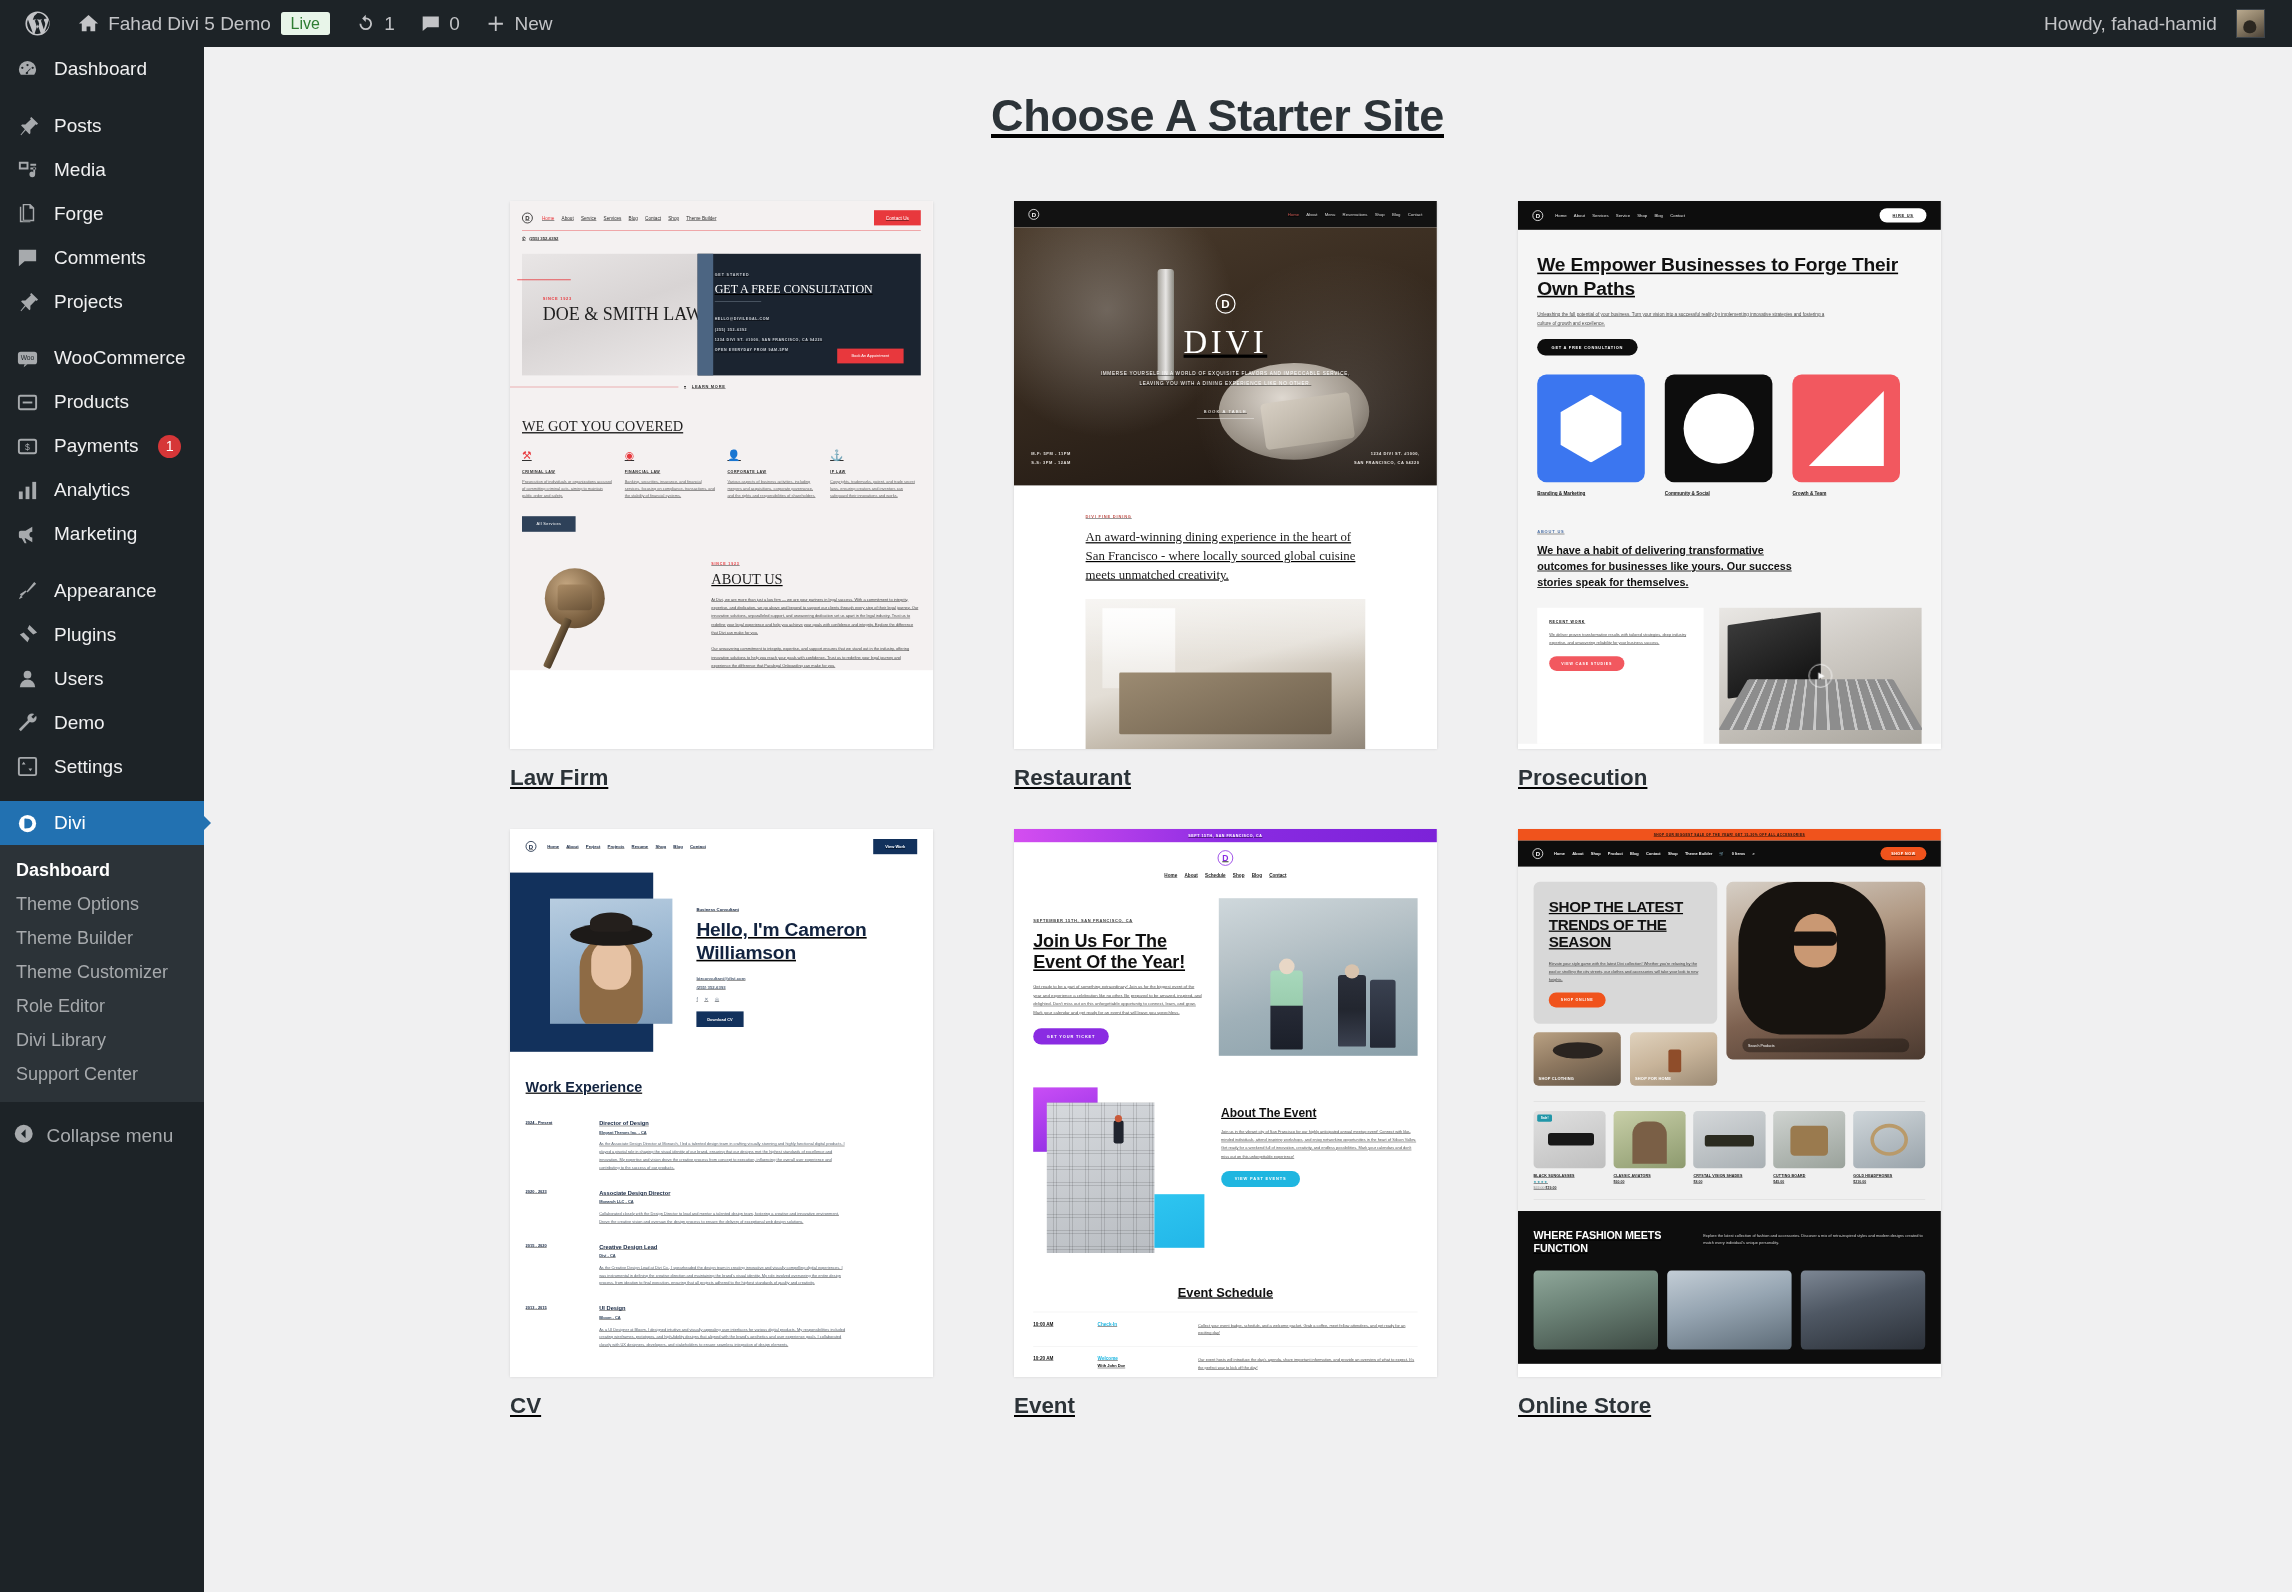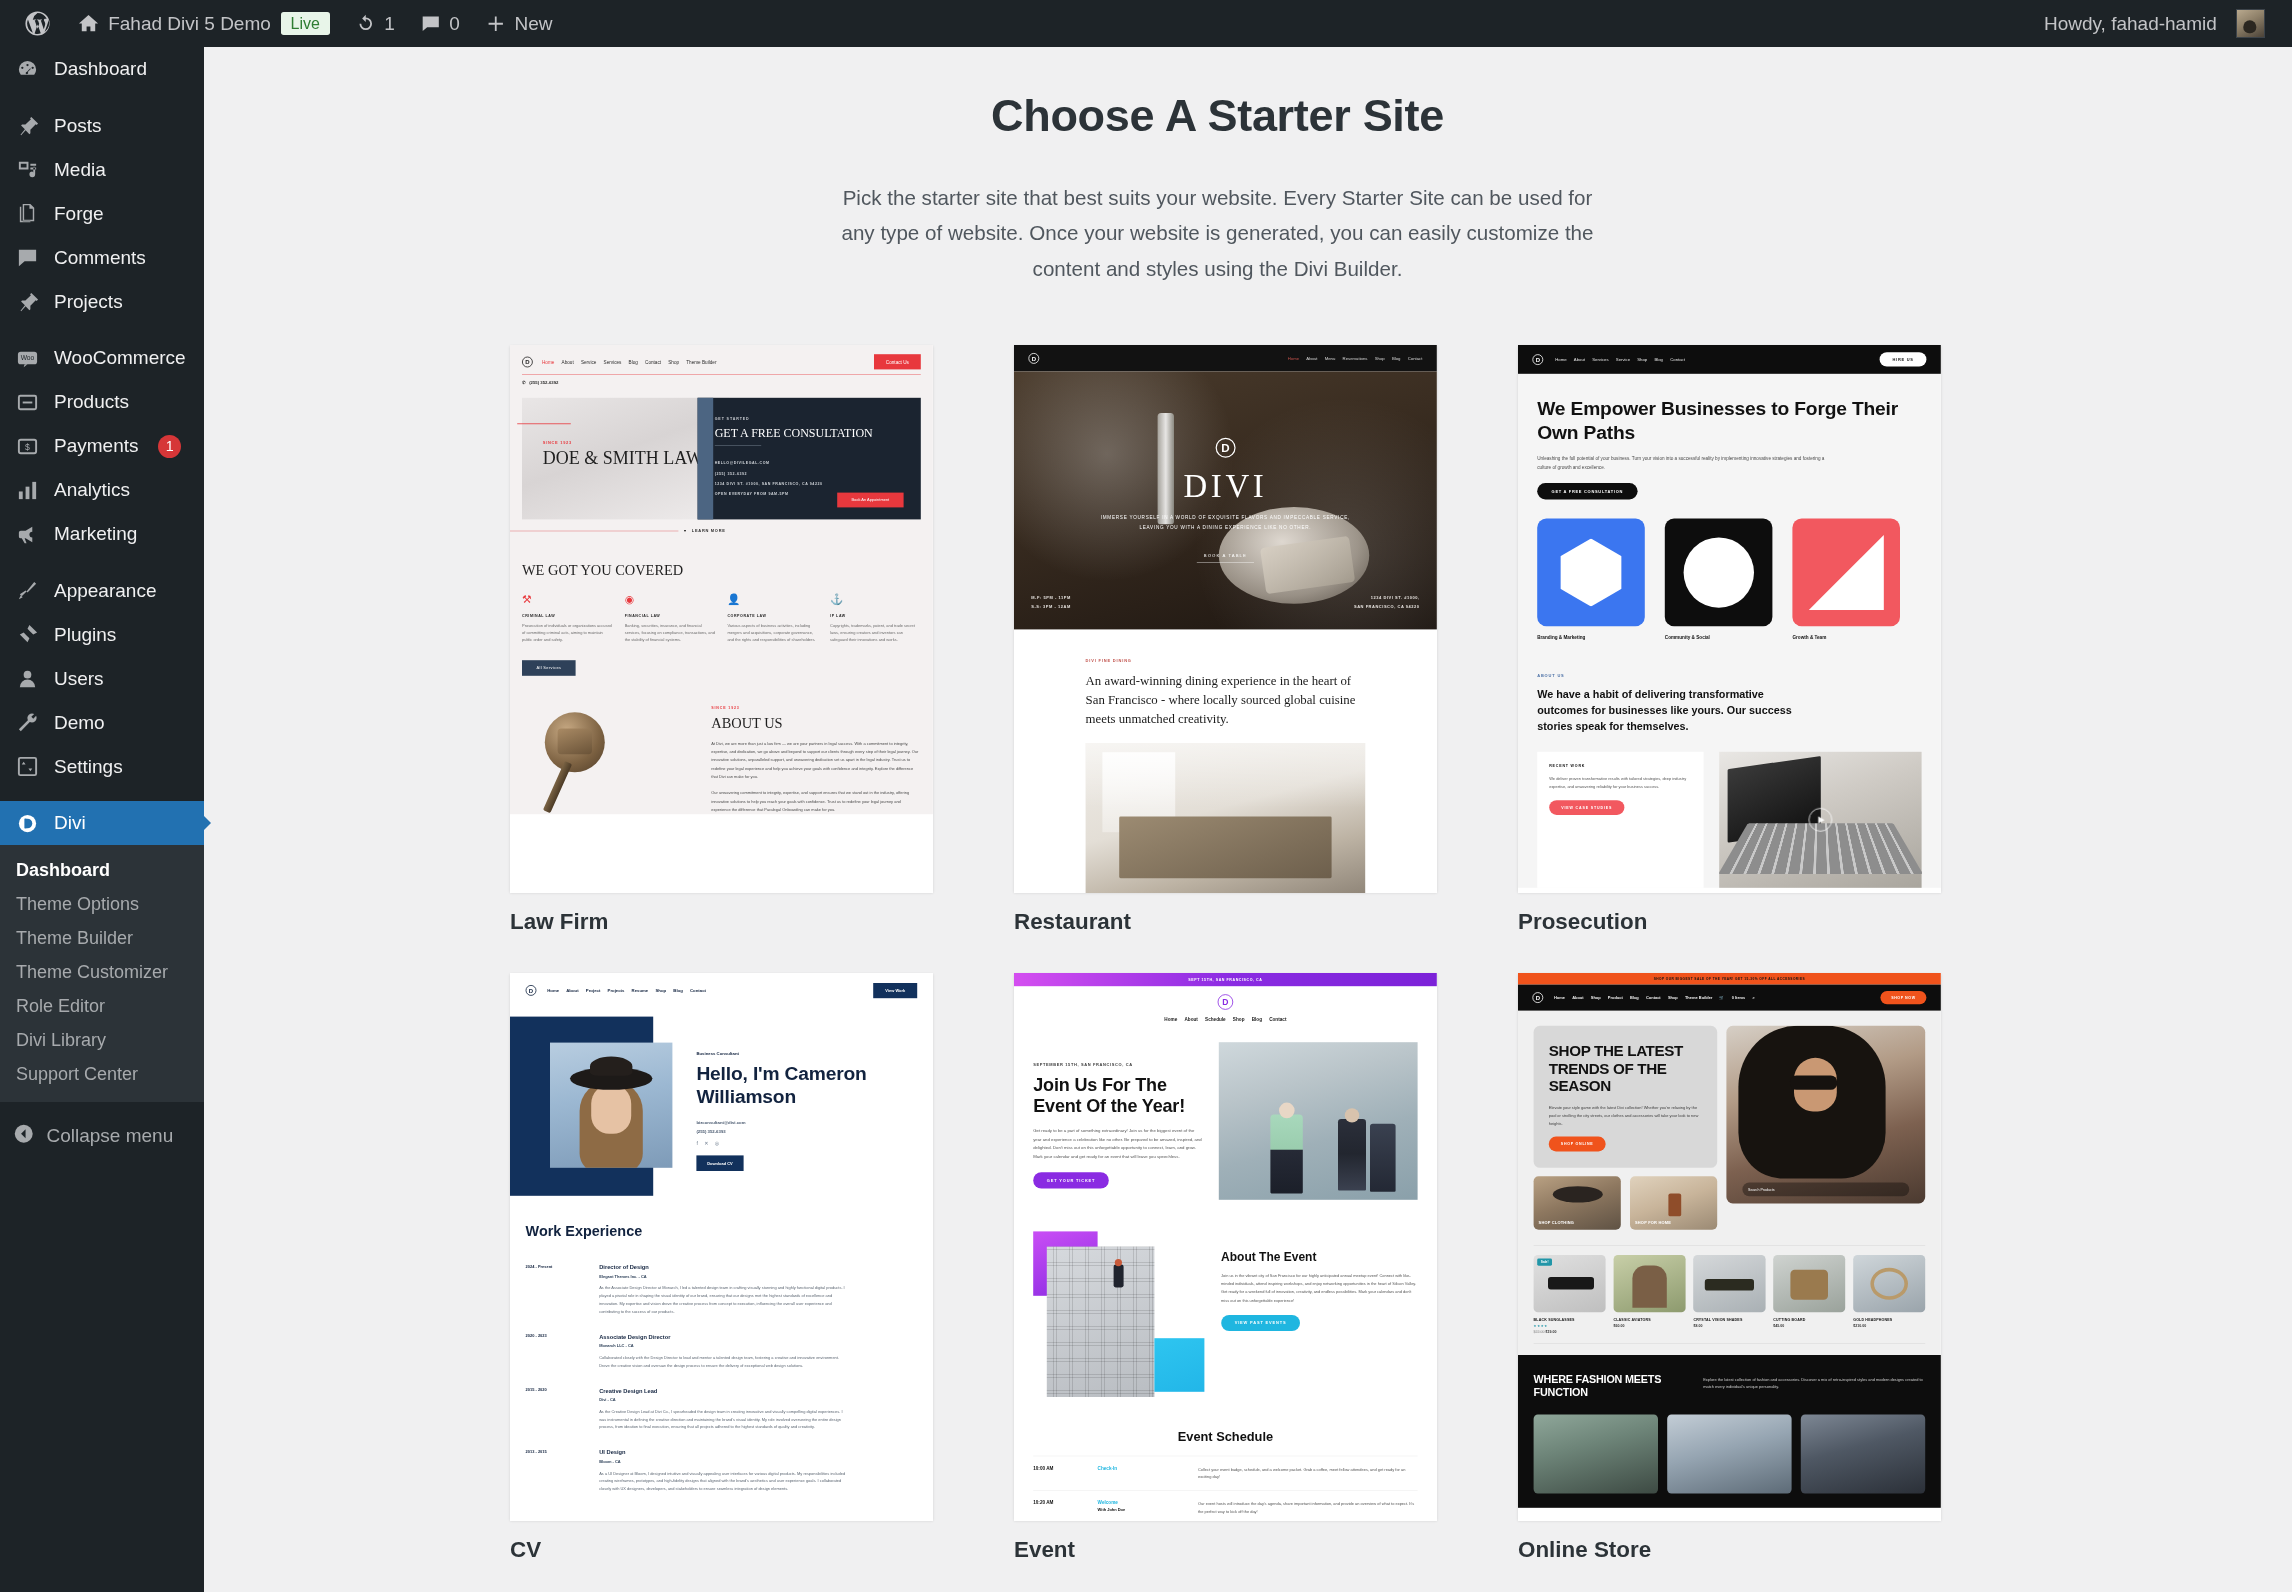--- a/index.html
+++ b/index.html
@@ -90,20 +90,21 @@
     height: 44px; padding-left: 12.5px; margin-top: 12.5px;
     color: #a7aaad; font-size: 19px;
   }
 
   
   #main {
     position: absolute; top: 47px; left: 204px;
     width: 2027px; height: 1546px;
     background: #f0f0f1;
     overflow: hidden;
+    text-decoration: underline;
   }
   #page-title {
     text-align: center; margin-top: 43px;
     font-size: 45px; font-weight: bold;
     color: #2c3338; letter-spacing: -0.3px;
   }
   #page-desc {
     margin: 38px auto 0 auto; width: 770px;
     text-align: center; font-size: 20.6px;
     line-height: 1.72; color: #50575e;
@@ -601,21 +602,20 @@
           <circle cx="12" cy="12" r="10"></circle>
           <path d="M14 7l-5 5 5 5z" fill="#1d2327"></path>
         </svg>
     </span>
     <span>Collapse menu</span>
   </div>
 </div>
 
 <div id="main">
   <h1 id="page-title">Choose A Starter Site</h1>
-  <p id="page-desc">Pick the starter site that best suits your website. Every Starter Site can be used for any type of website. Once your website is generated, you can easily customize the content and styles using the Divi Builder.</p>
 
   <div id="grid">
 
     <div>
       <div class="thumb">
         <div class="thumb-inner ms lf" style="transform: scale(0.4)">
           <div class="lf-nav">
             <span class="d-logo" style="color:#1f1f1f">D</span>
             <div class="navlinks">
               <span style="color:#e8383d">Home</span>

